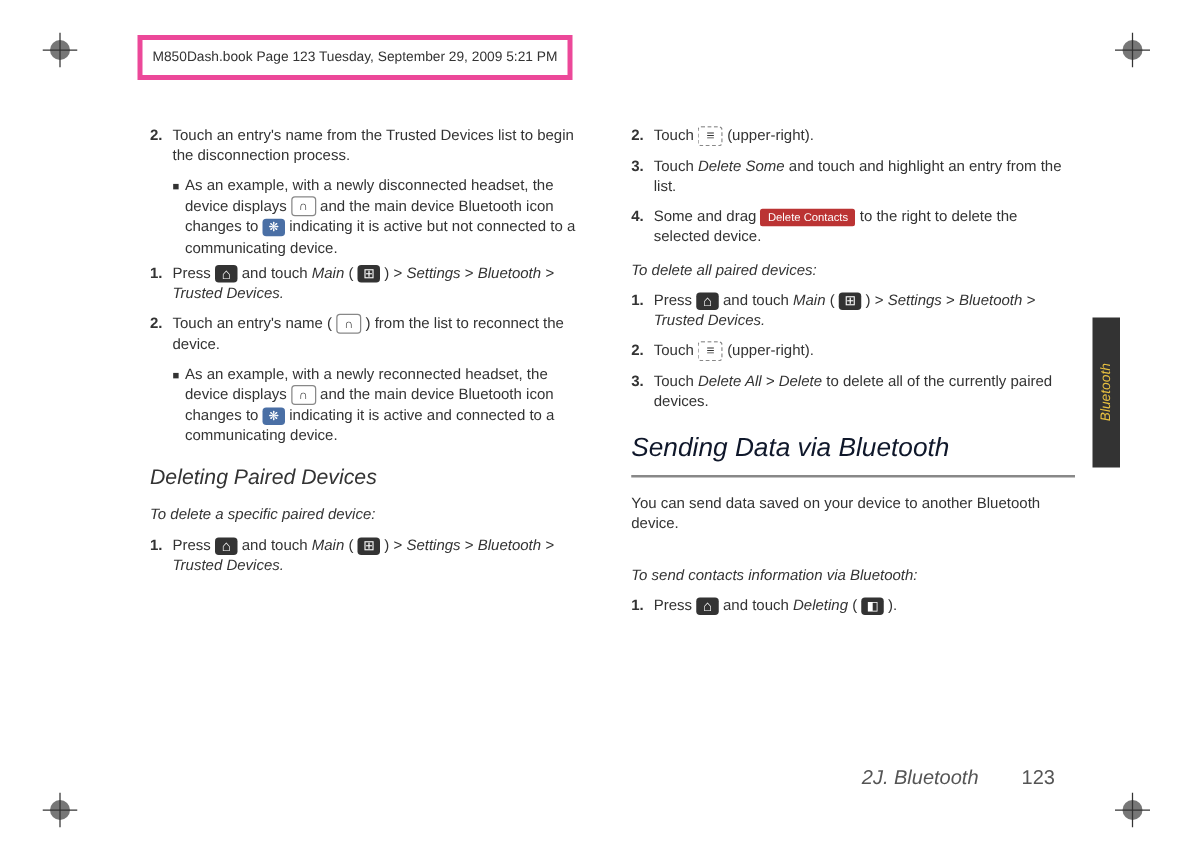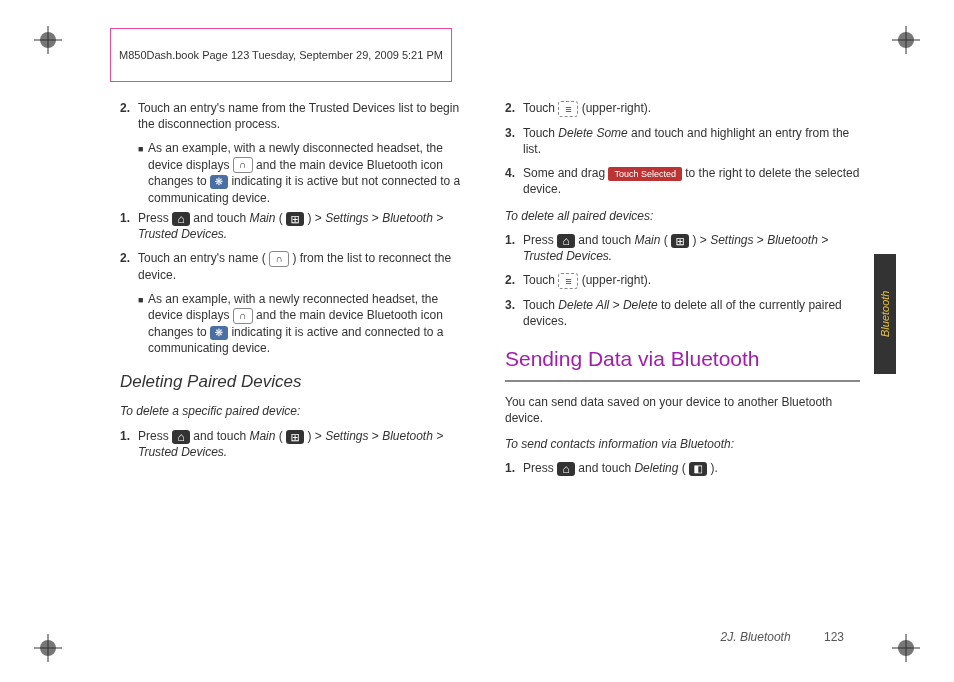--- a/index.html
+++ b/index.html
@@ -11,22 +11,22 @@
     background: #fff;
     position: relative;
     color: #333;
   }
   .page-header {
     position: absolute;
     top: 28px;
     left: 110px;
     font-size: 11px;
     color: #333;
-    border: 1px solid #ec4899;
-    padding: 20px 8px;
+    border: 4px solid #ec4899;
+    padding: 8px 8px;
   }
   .corner-mark {
     position: absolute;
     width: 28px;
     height: 28px;
   }
   .corner-mark svg { display: block; }
   .corner-tl { top: 26px; left: 34px; }
   .corner-tr { top: 26px; right: 34px; }
   .corner-bl { bottom: 20px; left: 34px; }
@@ -64,23 +64,24 @@
     font-size: 9px;
     padding-top: 3px;
   }
   .h2 {
     font-style: italic;
     font-size: 17px;
     margin: 14px 0 10px 0;
     color: #333;
   }
   .h1 {
+    font-style: italic;
     font-size: 21px;
     margin: 16px 0 6px 0;
-    color: #a21caf;
+    color: #0f172a;
   }
   .h1-rule {
     border-bottom: 2px solid #888;
     margin-bottom: 12px;
   }
   .instruction-label {
     font-style: italic;
     margin: 10px 0 8px 0;
   }
   .em { font-style: italic; font-weight: normal;}
@@ -136,23 +137,23 @@
     color: #e8c040;
     font-style: italic;
     font-size: 11px;
     writing-mode: vertical-rl;
     transform: rotate(180deg);
     text-align: center;
     line-height: 22px;
   }
   .footer {
     position: absolute;
-    bottom: 38px;
+    bottom: 50px;
     right: 110px;
-    font-size: 12px;
+    font-size: 16px;
     font-style: italic;
     color: #555;
   }
   .footer .pnum { font-style: normal; margin-left: 30px;}
 </style>
 </head>
 <body>
 
 <div class="corner-mark corner-tl">
     <svg viewBox="0 0 28 28">
@@ -273,21 +274,21 @@
       <div class="stepbody">
         <span>Touch </span>
         <span class="em">Delete Some</span>
         <span> and touch and highlight an entry from the list.</span>
       </div>
     </div>
     <div class="step">
       <div class="num">4.</div>
       <div class="stepbody">
         <span>Some and drag </span>
-        <span class="btn-delete">Touch Selected </span>
+        <span class="btn-delete">Delete Contacts </span>
         <span> to the right to delete the selected device.</span>
       </div>
     </div>
 
     <div class="instruction-label">To delete all paired devices:</div>
     <div class="step">
       <div class="num">1.</div>
       <div class="stepbody">
         <span>Press </span>
         <span class="icon icon-home"></span>
@@ -313,21 +314,21 @@
       <div class="num">3.</div>
       <div class="stepbody">
         <span>Touch </span>
         <span class="em">Delete All &gt; Delete</span>
         <span> to delete all of the currently paired devices.</span>
       </div>
     </div>
 
     <div class="h1">Sending Data via Bluetooth</div>
     <div class="h1-rule"></div>
-    <div style="margin-bottom:10px;">You can send data saved on your device to another Bluetooth device.</div>
+    <div style="margin-bottom:26px;">You can send data saved on your device to another Bluetooth device.</div>
     <div class="instruction-label">To send contacts information via Bluetooth:</div>
     <div class="step">
       <div class="num">1.</div>
       <div class="stepbody">
         <span>Press </span>
         <span class="icon icon-home"></span>
         <span> and touch </span>
         <span class="em">Deleting</span>
         <span> (</span>
         <span class="icon icon-contacts"></span>

